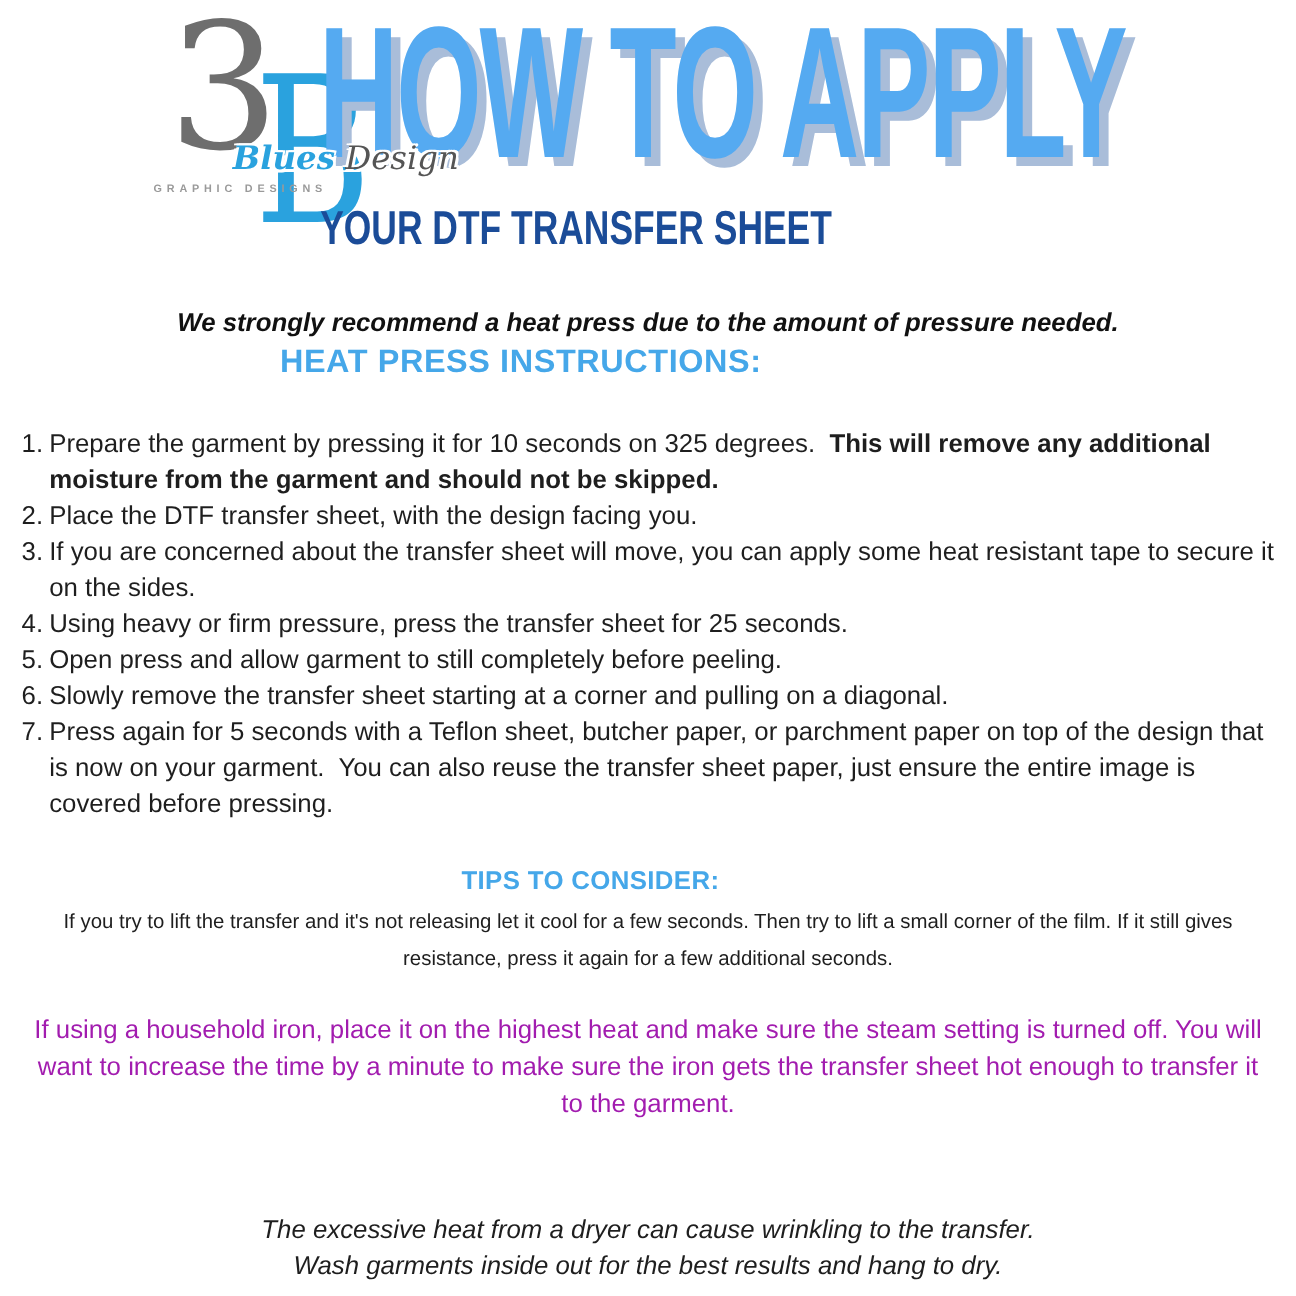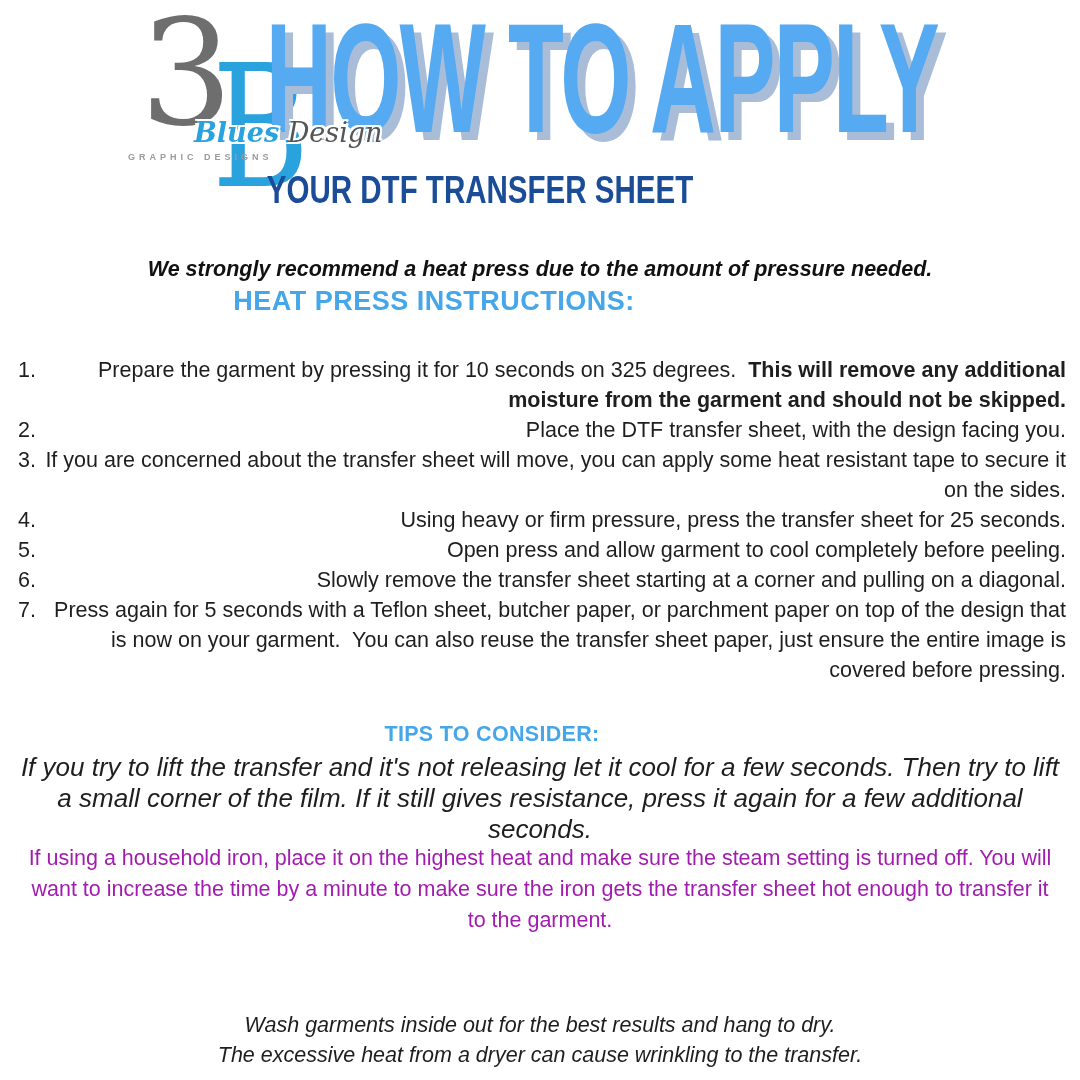--- a/index.html
+++ b/index.html
@@ -60,31 +60,31 @@
   .section-heading {
     position:absolute; left:0; top:286px; width:868px; text-align:center;
     font-weight:bold; font-size:27px; letter-spacing:0.5px; color:#45a7e9;
   }
   .instructions {
     position:absolute; left:18px; top:355px; width:1048px;
     font-size:21.5px; line-height:30px; color:#1e1e1e;
   }
   .inst-item { display:grid; grid-template-columns:23px 1fr; }
   .inst-num { white-space:nowrap; }
-  .li-text { white-space:pre-wrap;text-align:right; }
+  .li-text { white-space:pre-wrap; }
   .li-bold { font-weight:bold; }
 
   
   .tips-heading {
     position:absolute; left:0; top:722px; width:984px; text-align:center;
     font-weight:bold; font-size:21.5px; letter-spacing:0.3px; color:#45a7e9;
   }
   .tips-para {
     position:absolute; left:20px; top:752px; width:1040px; text-align:center;
-    font-size:26px; line-height:31px; color:#1e1e1e;font-style:italic;
+    font-size:17px; line-height:31px; color:#1e1e1e;
   }
   .iron-para {
     position:absolute; left:20px; top:843px; width:1040px; text-align:center;
     font-size:21.5px; line-height:31px; color:#a21caf;
   }
 
   
   .footer {
     position:absolute; left:0; top:1010px; width:1080px; text-align:center;
     font-style:italic; font-size:21.5px; line-height:30px; color:#1e1e1e;
@@ -124,34 +124,34 @@
     <div class="inst-item">
       <span class="inst-num">3.</span>
       <span class="li-text"><span>If you are concerned about the transfer sheet will move, you can apply some heat resistant tape to secure it on the sides.</span><span class="li-bold"></span></span>
     </div>
     <div class="inst-item">
       <span class="inst-num">4.</span>
       <span class="li-text"><span>Using heavy or firm pressure, press the transfer sheet for 25 seconds.</span><span class="li-bold"></span></span>
     </div>
     <div class="inst-item">
       <span class="inst-num">5.</span>
-      <span class="li-text"><span>Open press and allow garment to cool completely before peeling.</span><span class="li-bold"></span></span>
+      <span class="li-text"><span>Open press and allow garment to still completely before peeling.</span><span class="li-bold"></span></span>
     </div>
     <div class="inst-item">
       <span class="inst-num">6.</span>
       <span class="li-text"><span>Slowly remove the transfer sheet starting at a corner and pulling on a diagonal.</span><span class="li-bold"></span></span>
     </div>
     <div class="inst-item">
       <span class="inst-num">7.</span>
       <span class="li-text"><span>Press again for 5 seconds with a Teflon sheet, butcher paper, or parchment paper on top of the design that is now on your garment.  You can also reuse the transfer sheet paper, just ensure the entire image is covered before pressing.</span><span class="li-bold"></span></span>
     </div>
   </div>
 
   <div class="tips-heading">TIPS TO CONSIDER:</div>
   <div class="tips-para">If you try to lift the transfer and it's not releasing let it cool for a few seconds. Then try to lift a small corner of the film. If it still gives resistance, press it again for a few additional seconds.</div>
   <div class="iron-para">If using a household iron, place it on the highest heat and make sure the steam setting is turned off. You will want to increase the time by a minute to make sure the iron gets the transfer sheet hot enough to transfer it to the garment.</div>
 
   <div class="footer">
+    <div>The excessive heat from a dryer can cause wrinkling to the transfer.</div>
     <div>Wash garments inside out for the best results and hang to dry.</div>
-    <div>The excessive heat from a dryer can cause wrinkling to the transfer.</div>
   </div>
 
 </div>
 
 </body></html>

